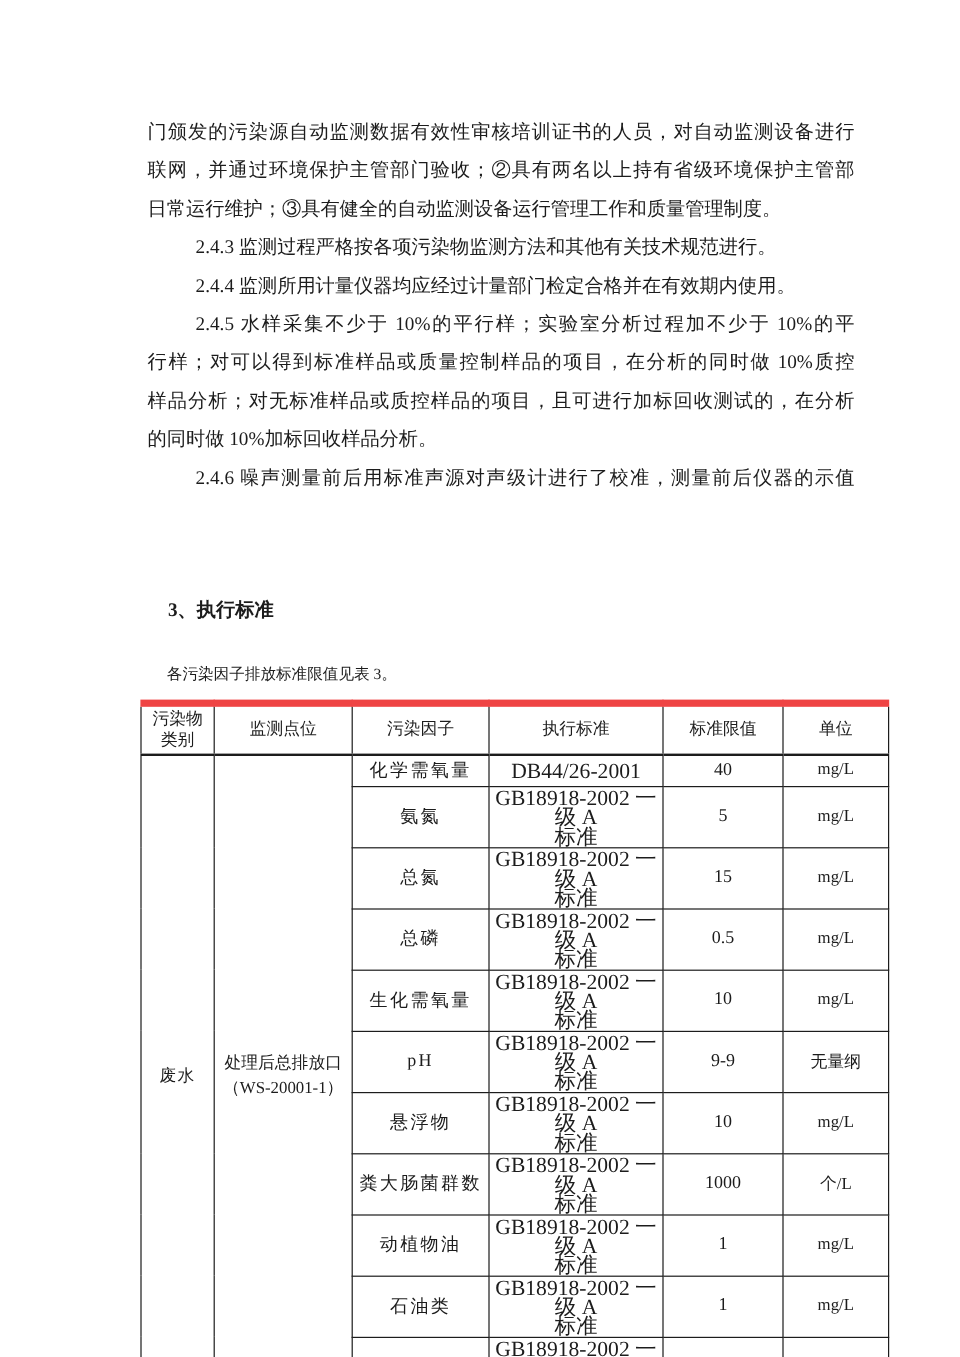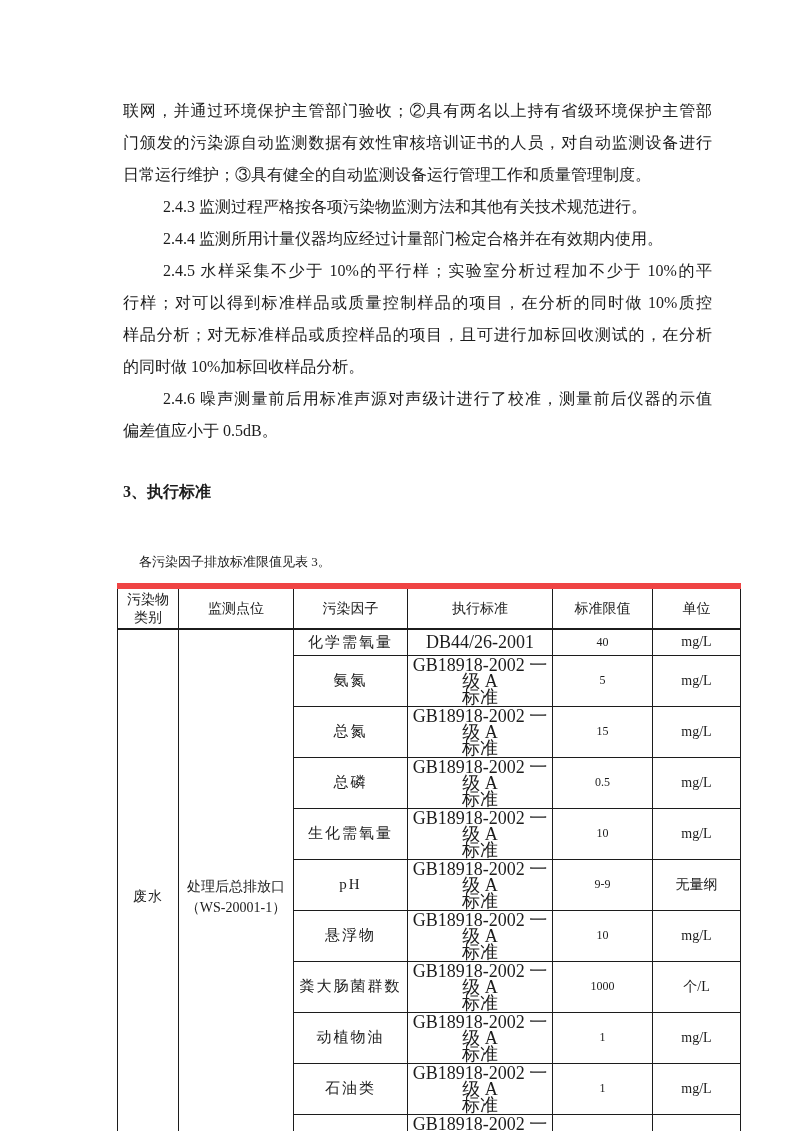--- a/index.html
+++ b/index.html
@@ -22,21 +22,21 @@
     line-height:32px;
   }
   .line{ text-align:left; }
   .line.just{ text-align:justify; text-align-last:justify; }
   .line.indent{ padding-left:40px; }
 
   .heading{
     position:absolute;
     left:123px;
     top:477px;
-    margin:0;
+    margin:17px;
     font-size:16px;
     font-weight:bold;
     line-height:30px;
   }
   .intro{
     position:absolute;
     left:123px;
     top:536px;
     margin:16px;
     font-size:13px;
@@ -77,40 +77,39 @@
     font-size:14px;
     line-height:18px;
     white-space:pre-line;
   }
   table.standards tbody tr{ height:37px; }
   table.standards tbody tr.short{ height:26px; }
   .cat-cell{ font-size:14px; letter-spacing:1px; }
   .site-cell{ font-size:14px; line-height:21px; }
   .c-factor{ font-size:15px; letter-spacing:2px; }
   .c-standard{ font-size:18px; line-height:16px; }
-  .c-limit{ font-size:12px; }
+  .c-limit{ font-size:15px; }
   .c-unit{ font-size:14px;margin-left:37px; }
 </style>
 </head>
 <body>
 
 <div class="page">
 
   <div class="text-col">
+      <div class="line just">门颁发的污染源自动监测数据有效性审核培训证书的人员，对自动监测设备进行</div>
       <div class="line just">联网，并通过环境保护主管部门验收；②具有两名以上持有省级环境保护主管部</div>
-      <div class="line just">门颁发的污染源自动监测数据有效性审核培训证书的人员，对自动监测设备进行</div>
       <div class="line">日常运行维护；③具有健全的自动监测设备运行管理工作和质量管理制度。</div>
       <div class="line indent">2.4.3 监测过程严格按各项污染物监测方法和其他有关技术规范进行。</div>
       <div class="line indent">2.4.4 监测所用计量仪器均应经过计量部门检定合格并在有效期内使用。</div>
       <div class="line indent just">2.4.5 水样采集不少于 10%的平行样；实验室分析过程加不少于 10%的平</div>
       <div class="line just">行样；对可以得到标准样品或质量控制样品的项目，在分析的同时做 10%质控</div>
       <div class="line just">样品分析；对无标准样品或质控样品的项目，且可进行加标回收测试的，在分析</div>
       <div class="line">的同时做 10%加标回收样品分析。</div>
       <div class="line indent just">2.4.6 噪声测量前后用标准声源对声级计进行了校准，测量前后仪器的示值</div>
-      <div class="line">偏差值应小于 0.5dB。</div>
     </div>
 
   <h3 class="heading">3、执行标准</h3>
 
   <p class="intro">各污染因子排放标准限值见表 3。</p>
 
 
   <table class="standards">
     <colgroup>
       <col style="width:61px">

